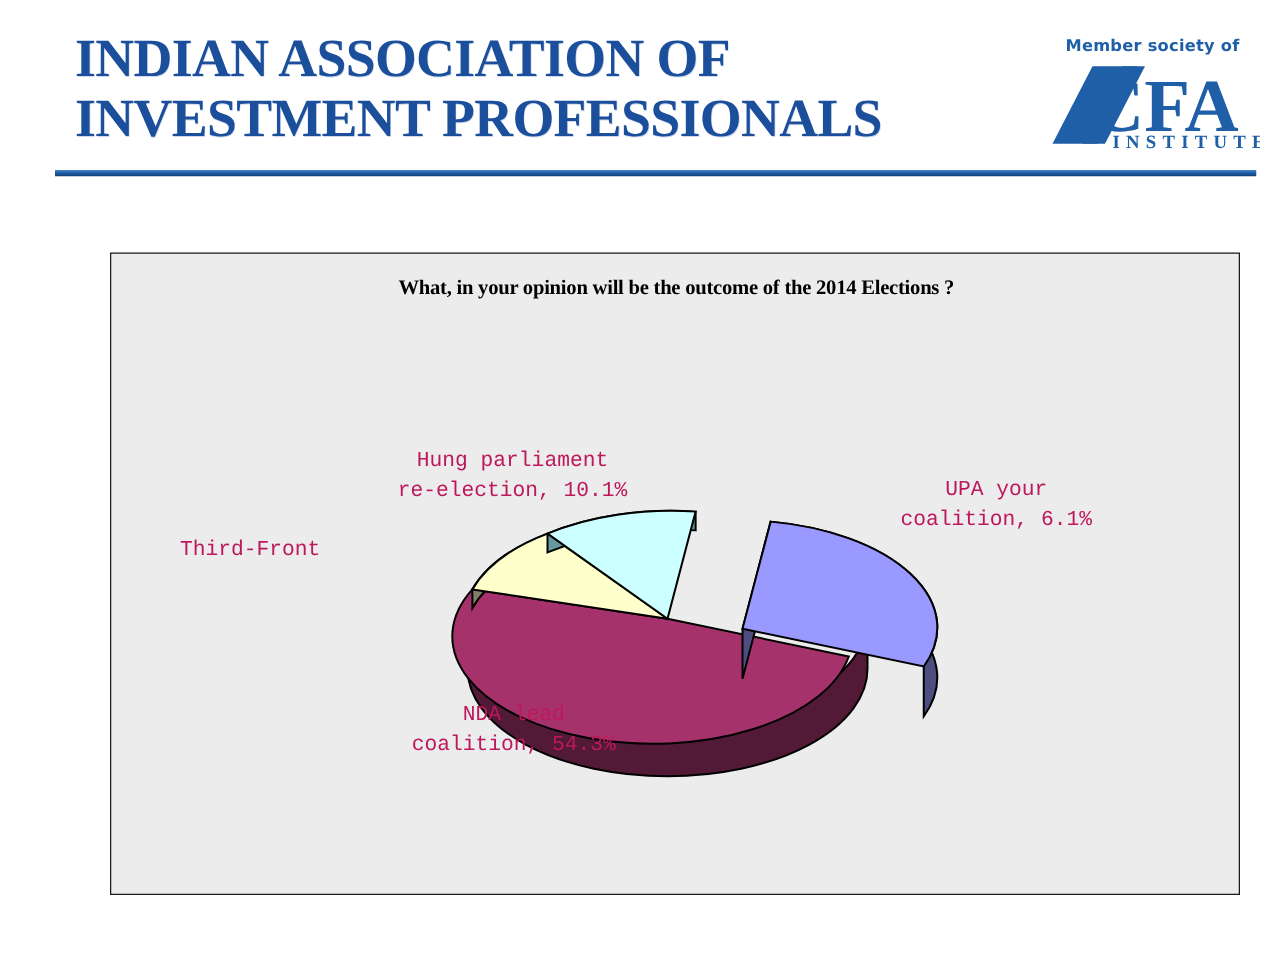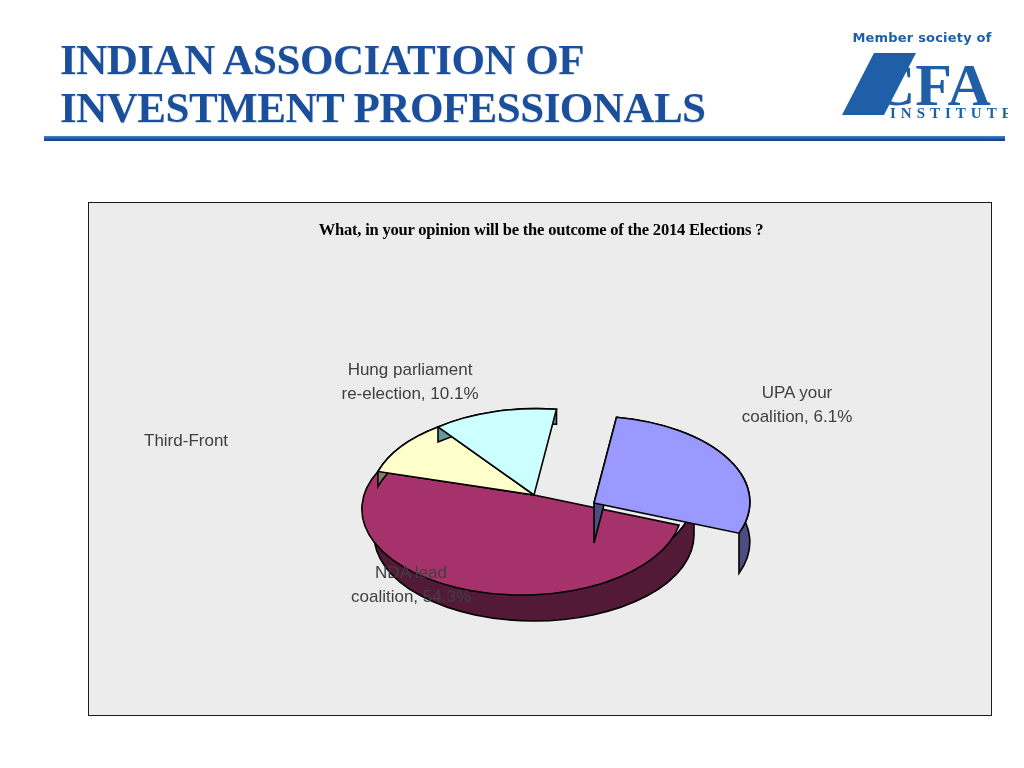--- a/index.html
+++ b/index.html
@@ -27,21 +27,20 @@
     left: 60px;
     top: 24px;
     width: 790px;
     font-family: "Liberation Serif", serif;
     font-weight: bold;
     font-size: 43px;
     line-height: 48px;
     letter-spacing: -0.5px;
     color: #1b4f9c;
     text-shadow: 0.5px 0.5px 0 rgba(120,150,200,0.35);
-    margin-top: 12px;
   }
   #org-title .line { display: block; white-space: nowrap; }
 
   #cfa-logo {
     position: absolute;
     right: 16px;
     top: 30px;
     width: 172px;
     height: 100px;
   }
@@ -96,24 +95,24 @@
   #pie-stage {
     position: absolute;
     left: 0;
     top: 0;
     width: 904px;
     height: 514px;
   }
 
   .slice-label {
     position: absolute;
-    font-family: Liberation Sans, sans-serif;
+    font-family: Liberation Mono, monospace;
     font-size: 17px;
     line-height: 24px;
-    color: #404040;
+    color: #be185d;
     white-space: nowrap;
   }
   .slice-label .l2 { display: block; }
 
   #label-hung   { left: 216px; top: 155px; text-align: center; width: 210px; }
   #label-third  { left: 55px;  top: 226px; width: 215px; }
   #label-upa    { left: 608px; top: 178px; text-align: center; width: 200px; }
   #label-nda    { left: 222px; top: 358px; text-align: center; width: 200px; }
 </style>
 </head>

